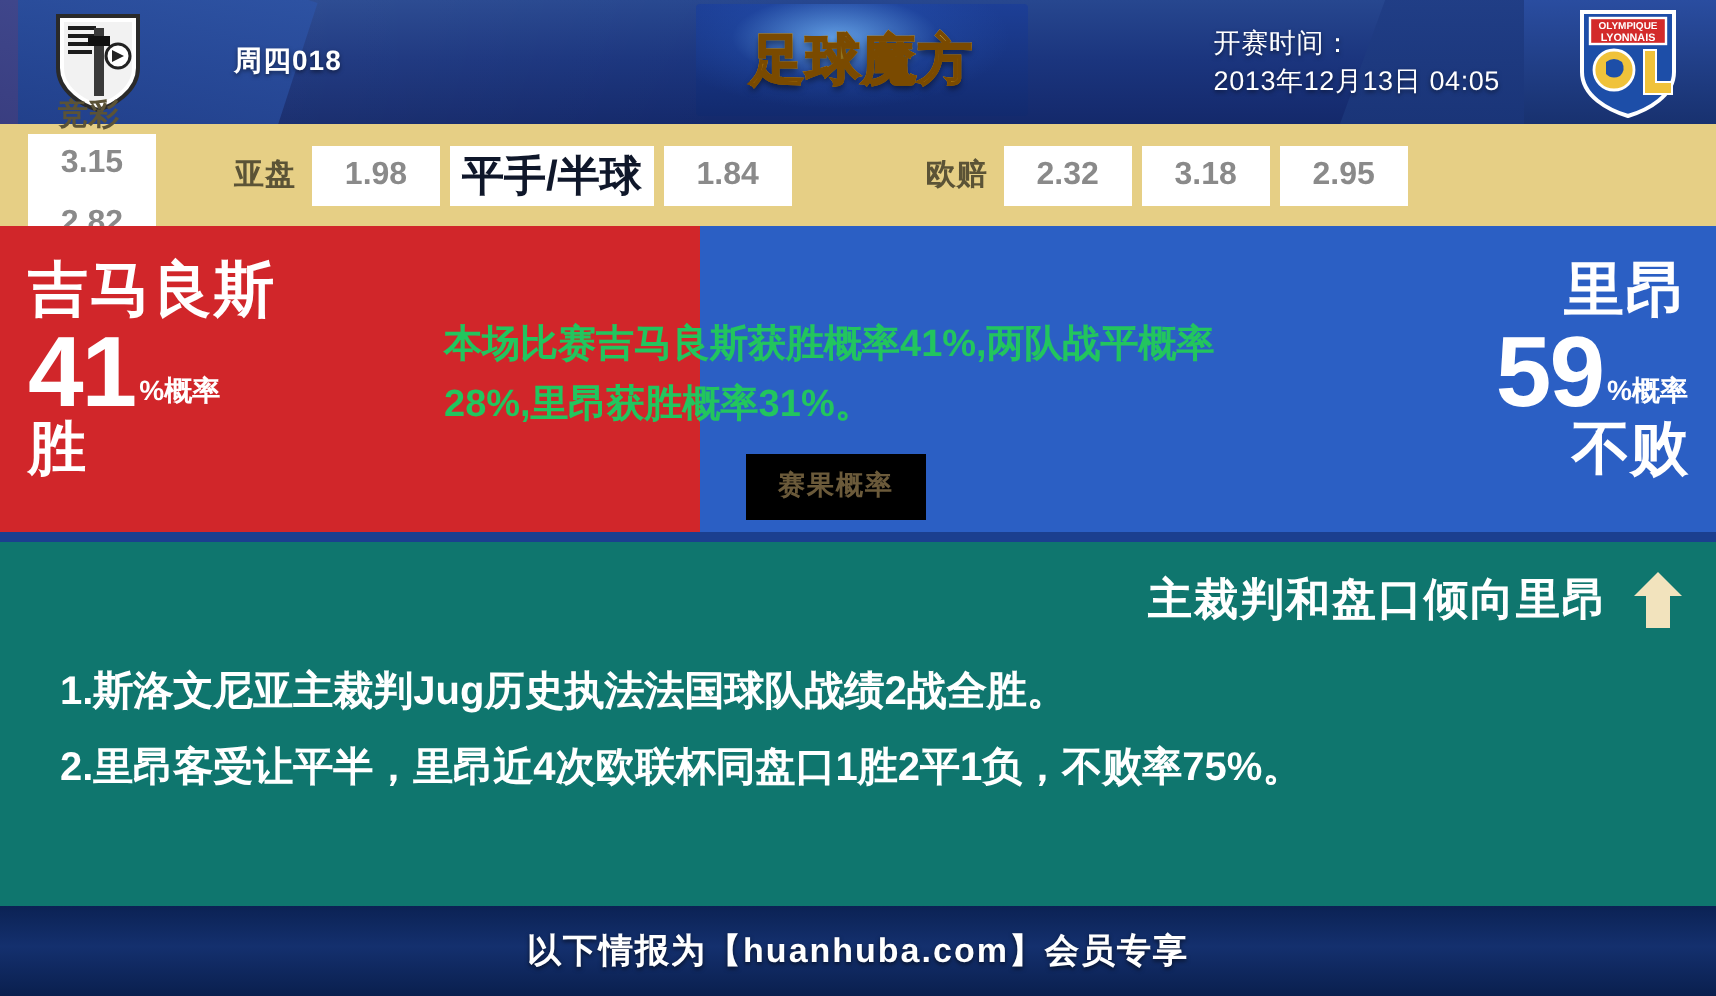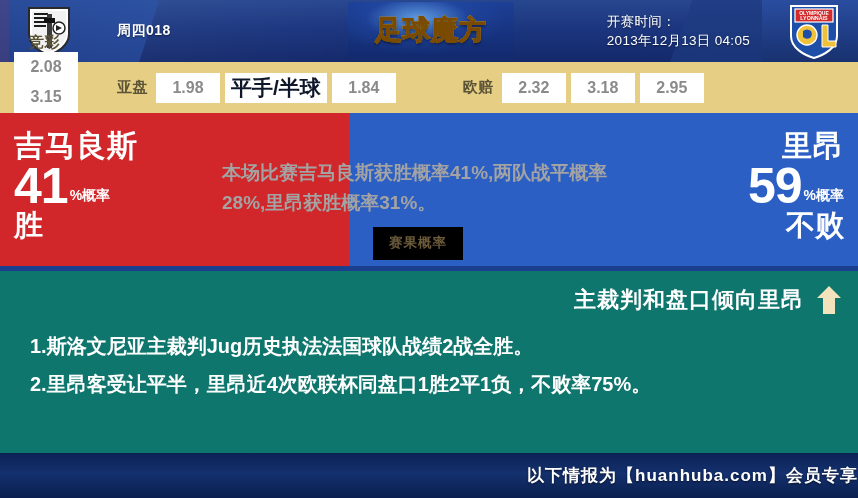--- a/index.html
+++ b/index.html
@@ -89,21 +89,21 @@
   .side-away{position:absolute;right:14px;top:18px;color:#fff;line-height:1;text-align:right;}
   .team-name{font-size:30px;font-weight:bold;letter-spacing:1px;}
   .pct-row{display:flex;align-items:flex-end;margin-top:2px;}
   .side-away .pct-row{justify-content:flex-end;}
   .pct-num{font-size:50px;font-weight:bold;line-height:.92;letter-spacing:-1px;}
   .pct-suffix{font-size:14px;font-weight:bold;padding-bottom:7px;margin-left:2px;}
   .outcome{font-size:29px;font-weight:bold;margin-top:2px;}
 
   .prob-desc{
     position:absolute;left:222px;top:45px;width:404px;
-    color:#a3a3a3;font-size:19px;font-weight:bold;line-height:30px;
+    color:#22c55e;font-size:19px;font-weight:bold;line-height:30px;
     letter-spacing:0px;
   }
   .tab{
     position:absolute;left:373px;top:114px;
     background:#000000;color:#6b5a3a;font-size:13.5px;font-weight:bold;
     padding:7px 16px 8px;letter-spacing:1px;
   }
 
   
   .info{position:absolute;left:0;top:271px;width:858px;height:182px;background:#0f766e;}
@@ -115,21 +115,21 @@
   .info-list{
     position:absolute;left:30px;top:56px;width:800px;
     color:#ffffff;font-size:20px;font-weight:bold;line-height:38px;
   }
   .info-item{white-space:normal;}
 
   
   .footer{
     position:absolute;left:0;top:453px;width:858px;height:45px;
     background:linear-gradient(180deg,#0b2254 0%,#14306e 45%,#0a1f4e 100%);
-    display:flex;align-items:center;justify-content:flex-end;
+    display:flex;align-items:center;justify-content:center;
   }
   .footer-text{
     color:#ffffff;font-size:17px;font-weight:bold;letter-spacing:1px;
     text-shadow:0 1px 2px rgba(0,0,0,.6);
   }
 </style>
 </head>
 <body>
 
 <div class="page">
@@ -173,21 +173,20 @@
       <text x="28" y="17.4" font-size="5.4" font-weight="bold" fill="#ffffff" text-anchor="middle" font-family="Liberation Sans, sans-serif">LYONNAIS</text>
       <circle cx="21" cy="32" r="10" fill="#f0c23a" stroke="#ffffff" stroke-width="1.4"></circle>
       <path d="M17 28 q4-3 8 0 q2 4-1 7 q-4 2-7-1 z" fill="#1d4ea8"></path>
       <path d="M36 22 h6 v16 h8 v6 h-14 z" fill="#f0c23a" stroke="#ffffff" stroke-width="1"></path>
     </svg>
   </div>
 
   <div class="odds">
     <div class="odds-group g1">
       <span class="odds-label">竞彩</span>
-      <span class="odds-cell">2.08</span>
       <span class="odds-cell">3.15</span>
       <span class="odds-cell">2.82</span>
     </div>
     <div class="odds-group g2">
       <span class="odds-label">亚盘</span>
       <span class="odds-cell">1.98</span>
       <span class="odds-cell wide">平手/半球</span>
       <span class="odds-cell">1.84</span>
     </div>
     <div class="odds-group g3">

